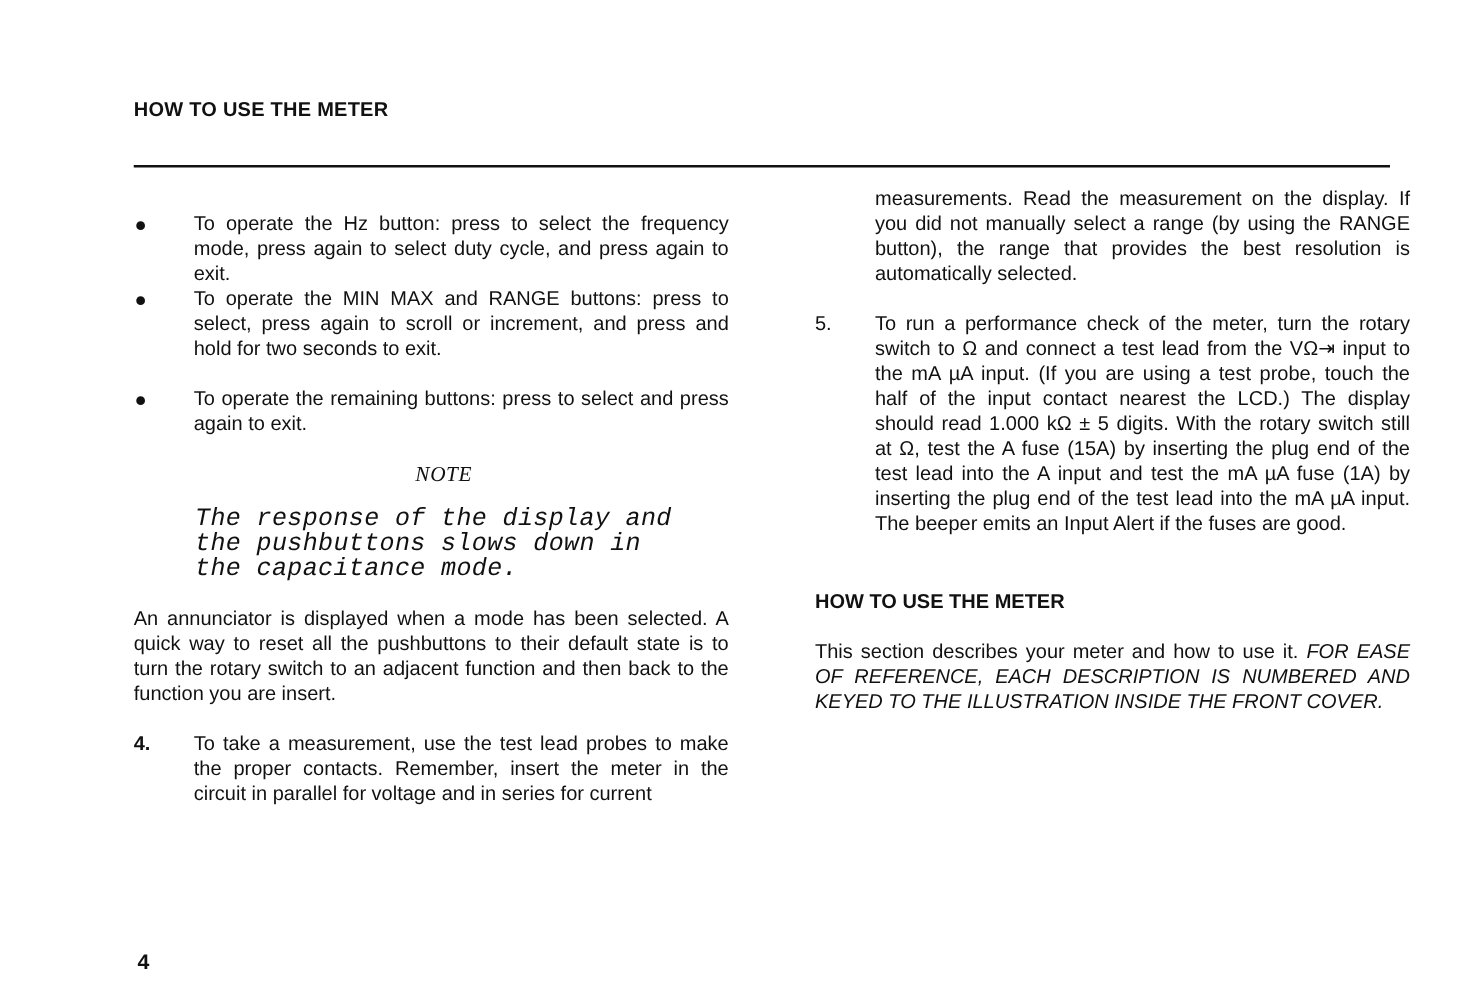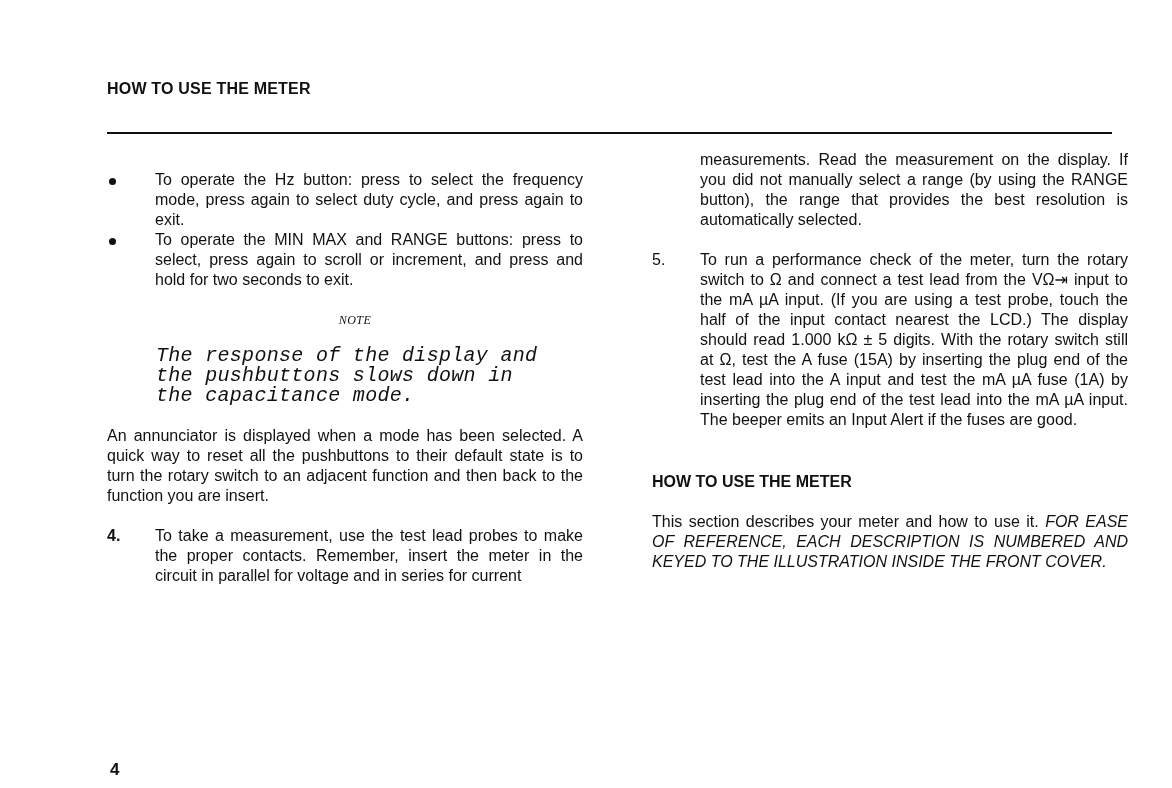--- a/index.html
+++ b/index.html
@@ -63,21 +63,21 @@
   .num-marker {
     font-weight: normal;
   }
   .num-marker.bold { font-weight: bold; }
 
   .gap-20 { margin-top: 20px; }
 
   .note-title {
     font-family: "Liberation Serif", serif;
     font-style: italic;
-    font-size: 12px;
+    font-size: 17px;
     text-align: center;
     margin-top: 20px;
     padding-left: 20px;
     letter-spacing: 0.5px;
   }
   .note-body {
     font-family: Liberation Mono, monospace;
     font-style: italic;
     font-size: 20px;
     line-height: 20px;
@@ -114,20 +114,24 @@
     <span class="marker"><span class="bullet-dot"></span></span>
     <span>To operate the Hz button: press to select the frequency mode, press again to select duty cycle, and press again to exit.</span>
   </div>
 
   <div class="item">
     <span class="marker"><span class="bullet-dot"></span></span>
     <span>To operate the MIN MAX and RANGE buttons: press to select, press again to scroll or increment, and press and hold for two seconds to exit.</span>
   </div>
 
 
+  <div class="item gap-20">
+    <span class="marker"><span class="bullet-dot"></span></span>
+    <span>To operate the remaining buttons: press to select and press again to exit.</span>
+  </div>
 
   <div class="note-title">NOTE</div>
   <div class="note-body">The response of the display and the pushbuttons slows down in the capacitance mode.</div>
 
   <div class="para gap-20">An annunciator is displayed when a mode has been selected. A quick way to reset all the pushbuttons to their default state is to turn the rotary switch to an adjacent function and then back to the function you are insert.</div>
 
   <div class="item gap-20">
     <span class="marker num-marker bold">4.</span>
     <span>To take a measurement, use the test lead probes to make the proper contacts. Remember, insert the meter in the circuit in parallel for voltage and in series for current</span>
   </div>

